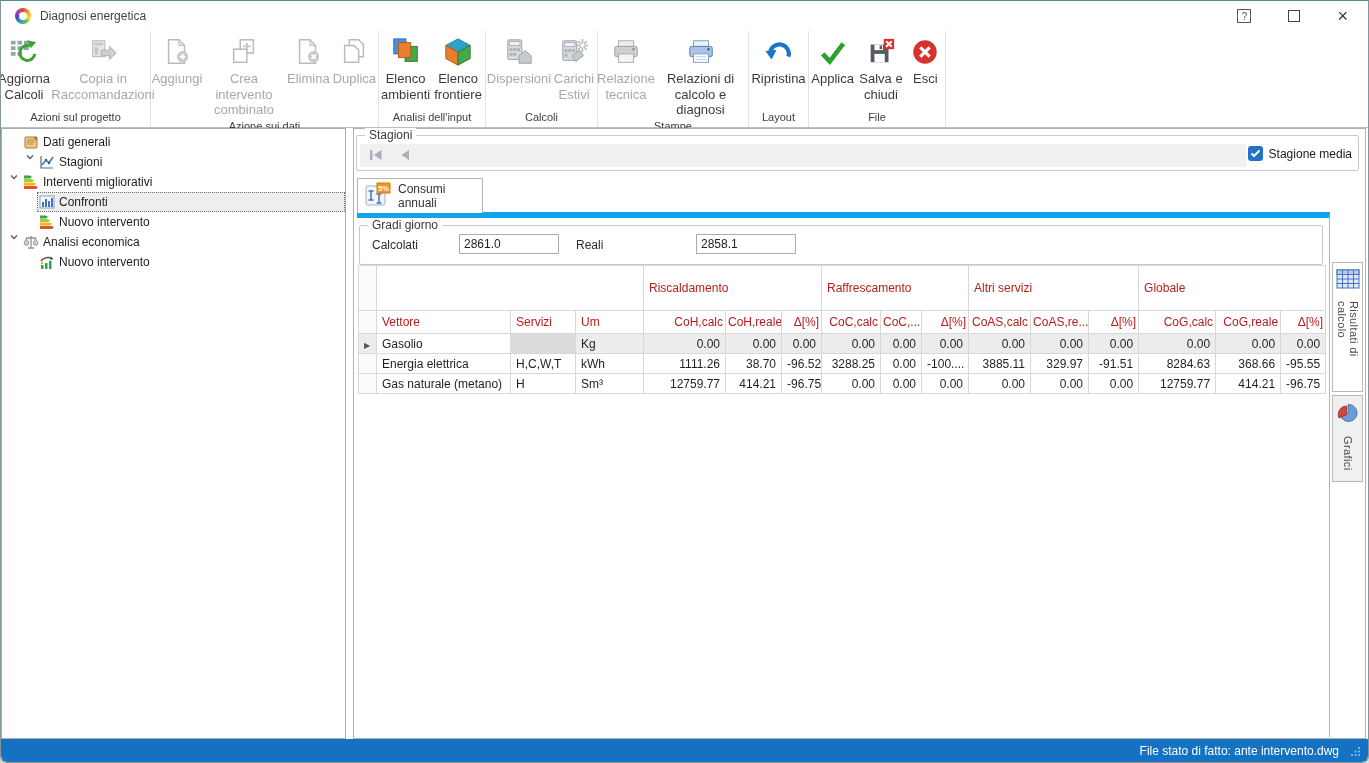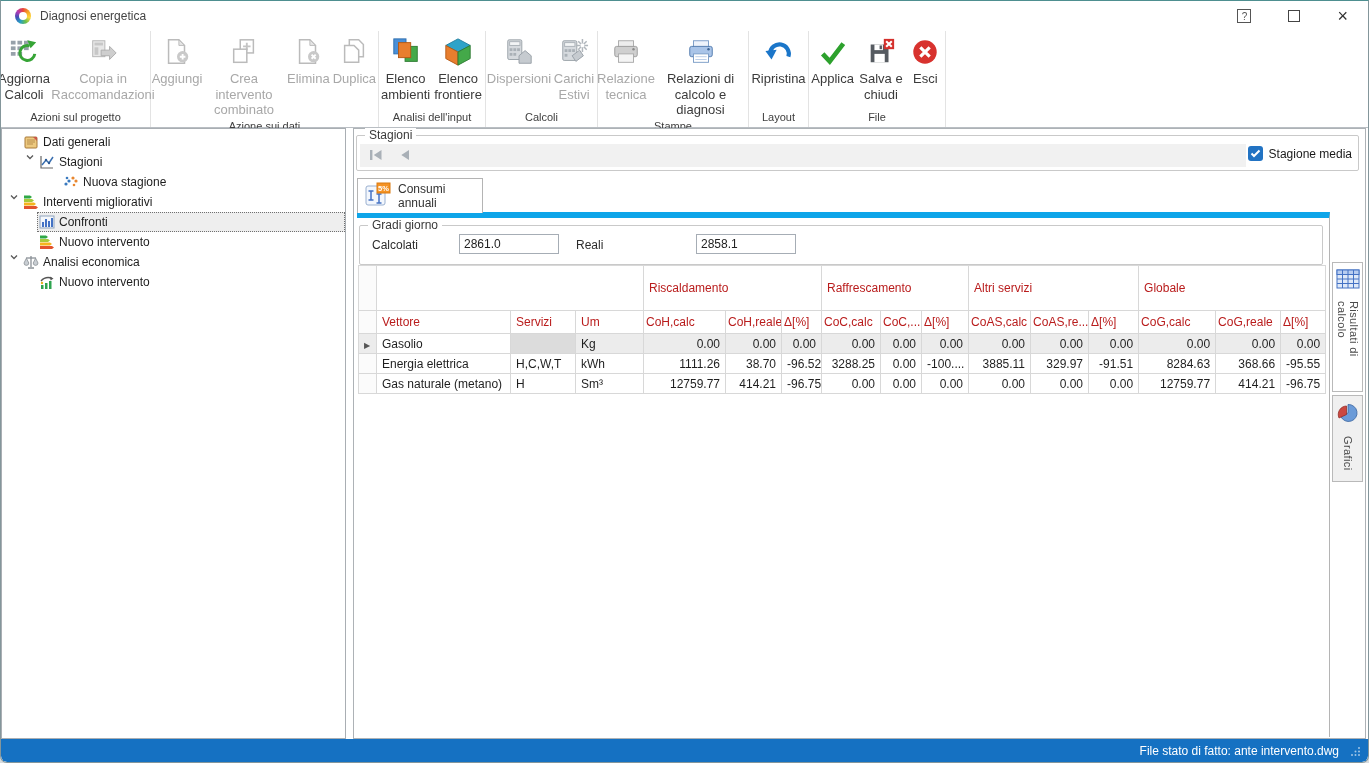--- a/index.html
+++ b/index.html
@@ -50,21 +50,21 @@
   .gb-gradi{left:2px;top:7px;width:964px;height:40px;}
   .fldlbl{position:absolute;top:12px;font-size:12px;color:#2c2c2c;}
   .fld{position:absolute;top:8px;height:20px;width:100px;border:1px solid #a6adb5;font-size:12px;padding:1px 4px;color:#222;}
   
   .grid{position:absolute;left:1px;top:47px;border-collapse:collapse;table-layout:fixed;width:967px;font-size:12px;background:#fff;}
   .grid th,.grid td{border:1px solid #d8d8d8;padding:0 5px;overflow:hidden;white-space:nowrap;}
   .grid{border:1px solid #c3c3c3;}
   .grid th{font-weight:normal;color:#b91c1c;text-align:left;vertical-align:middle;}
   .ghdr th{height:45px;}
   .chdr th{height:23px;}
-  .chdr th.num{text-align:left;padding:0 2px;margin-top:24px;}
+  .chdr th.num{text-align:right;padding:0 2px;margin-top:24px;}
   .grid td{height:20px;color:#1f1f1f;}
   .grid td.num{text-align:right;}
   .selcol{background:#fbfbfb;}
   tr.cur td{background:#ececec;}
   tr.cur td.c-vet{background:#ffffff;}
   tr.cur td.c-srv{background:#dcdcdc;}
   .rowarrow{color:#555;font-size:8px;}
   
   .side-tab{position:absolute;left:978px;width:31px;border:1px solid #b9b9b9;display:flex;flex-direction:column;align-items:center;padding-top:5px;background:#fff;}
   .side-tab.inactive{background:#f0f0f0;}
@@ -349,38 +349,20 @@
             <span class="ticon"><svg width="16" height="16" viewBox="0 0 16 16">
                 <path d="M2 2 v12 h12" stroke="#666" fill="none" stroke-width="1.2"></path>
                 <path d="M3 11 l4 -5 3 3 4 -6" stroke="#3a6fb0" stroke-width="1.5" fill="none"></path>
                 <circle cx="7" cy="6" r="1.2" fill="#2c5a94"></circle>
                 <circle cx="10" cy="9" r="1.2" fill="#2c5a94"></circle>
               </svg></span>
         <span>Stagioni</span>
           </div>
       </div>
 
-      <div class="ti t2">
-        <span class="sp"></span>
-        <div class="trow">
-            <span class="ticon"><svg width="16" height="16" viewBox="0 0 16 16">
-                <g fill="#3a7abf">
-                  <circle cx="3" cy="10" r="1.6"></circle>
-                  <circle cx="6" cy="7" r="1.6"></circle>
-                  <circle cx="4" cy="4" r="1.3"></circle>
-                </g>
-                <g fill="#e8862e">
-                  <circle cx="10" cy="4" r="1.6"></circle>
-                  <circle cx="13" cy="7" r="1.6"></circle>
-                  <circle cx="11" cy="11" r="1.3"></circle>
-                </g>
-              </svg></span>
-        <span>Nuova stagione</span>
-          </div>
-      </div>
 
       <div class="ti t0">
         <span class="chev">
             <svg width="10" height="10" viewBox="0 0 10 10">
               <path d="M2 3.5 L5 6.5 L8 3.5" stroke="#5a5a5a" stroke-width="1.3" fill="none"></path>
             </svg>
           </span>
         <div class="trow">
             <span class="ticon"><svg width="16" height="16" viewBox="0 0 16 16">
                 <polygon points="1,1.5 7,1.5 9,3 7,4.5 1,4.5" fill="#2fa846"></polygon>

